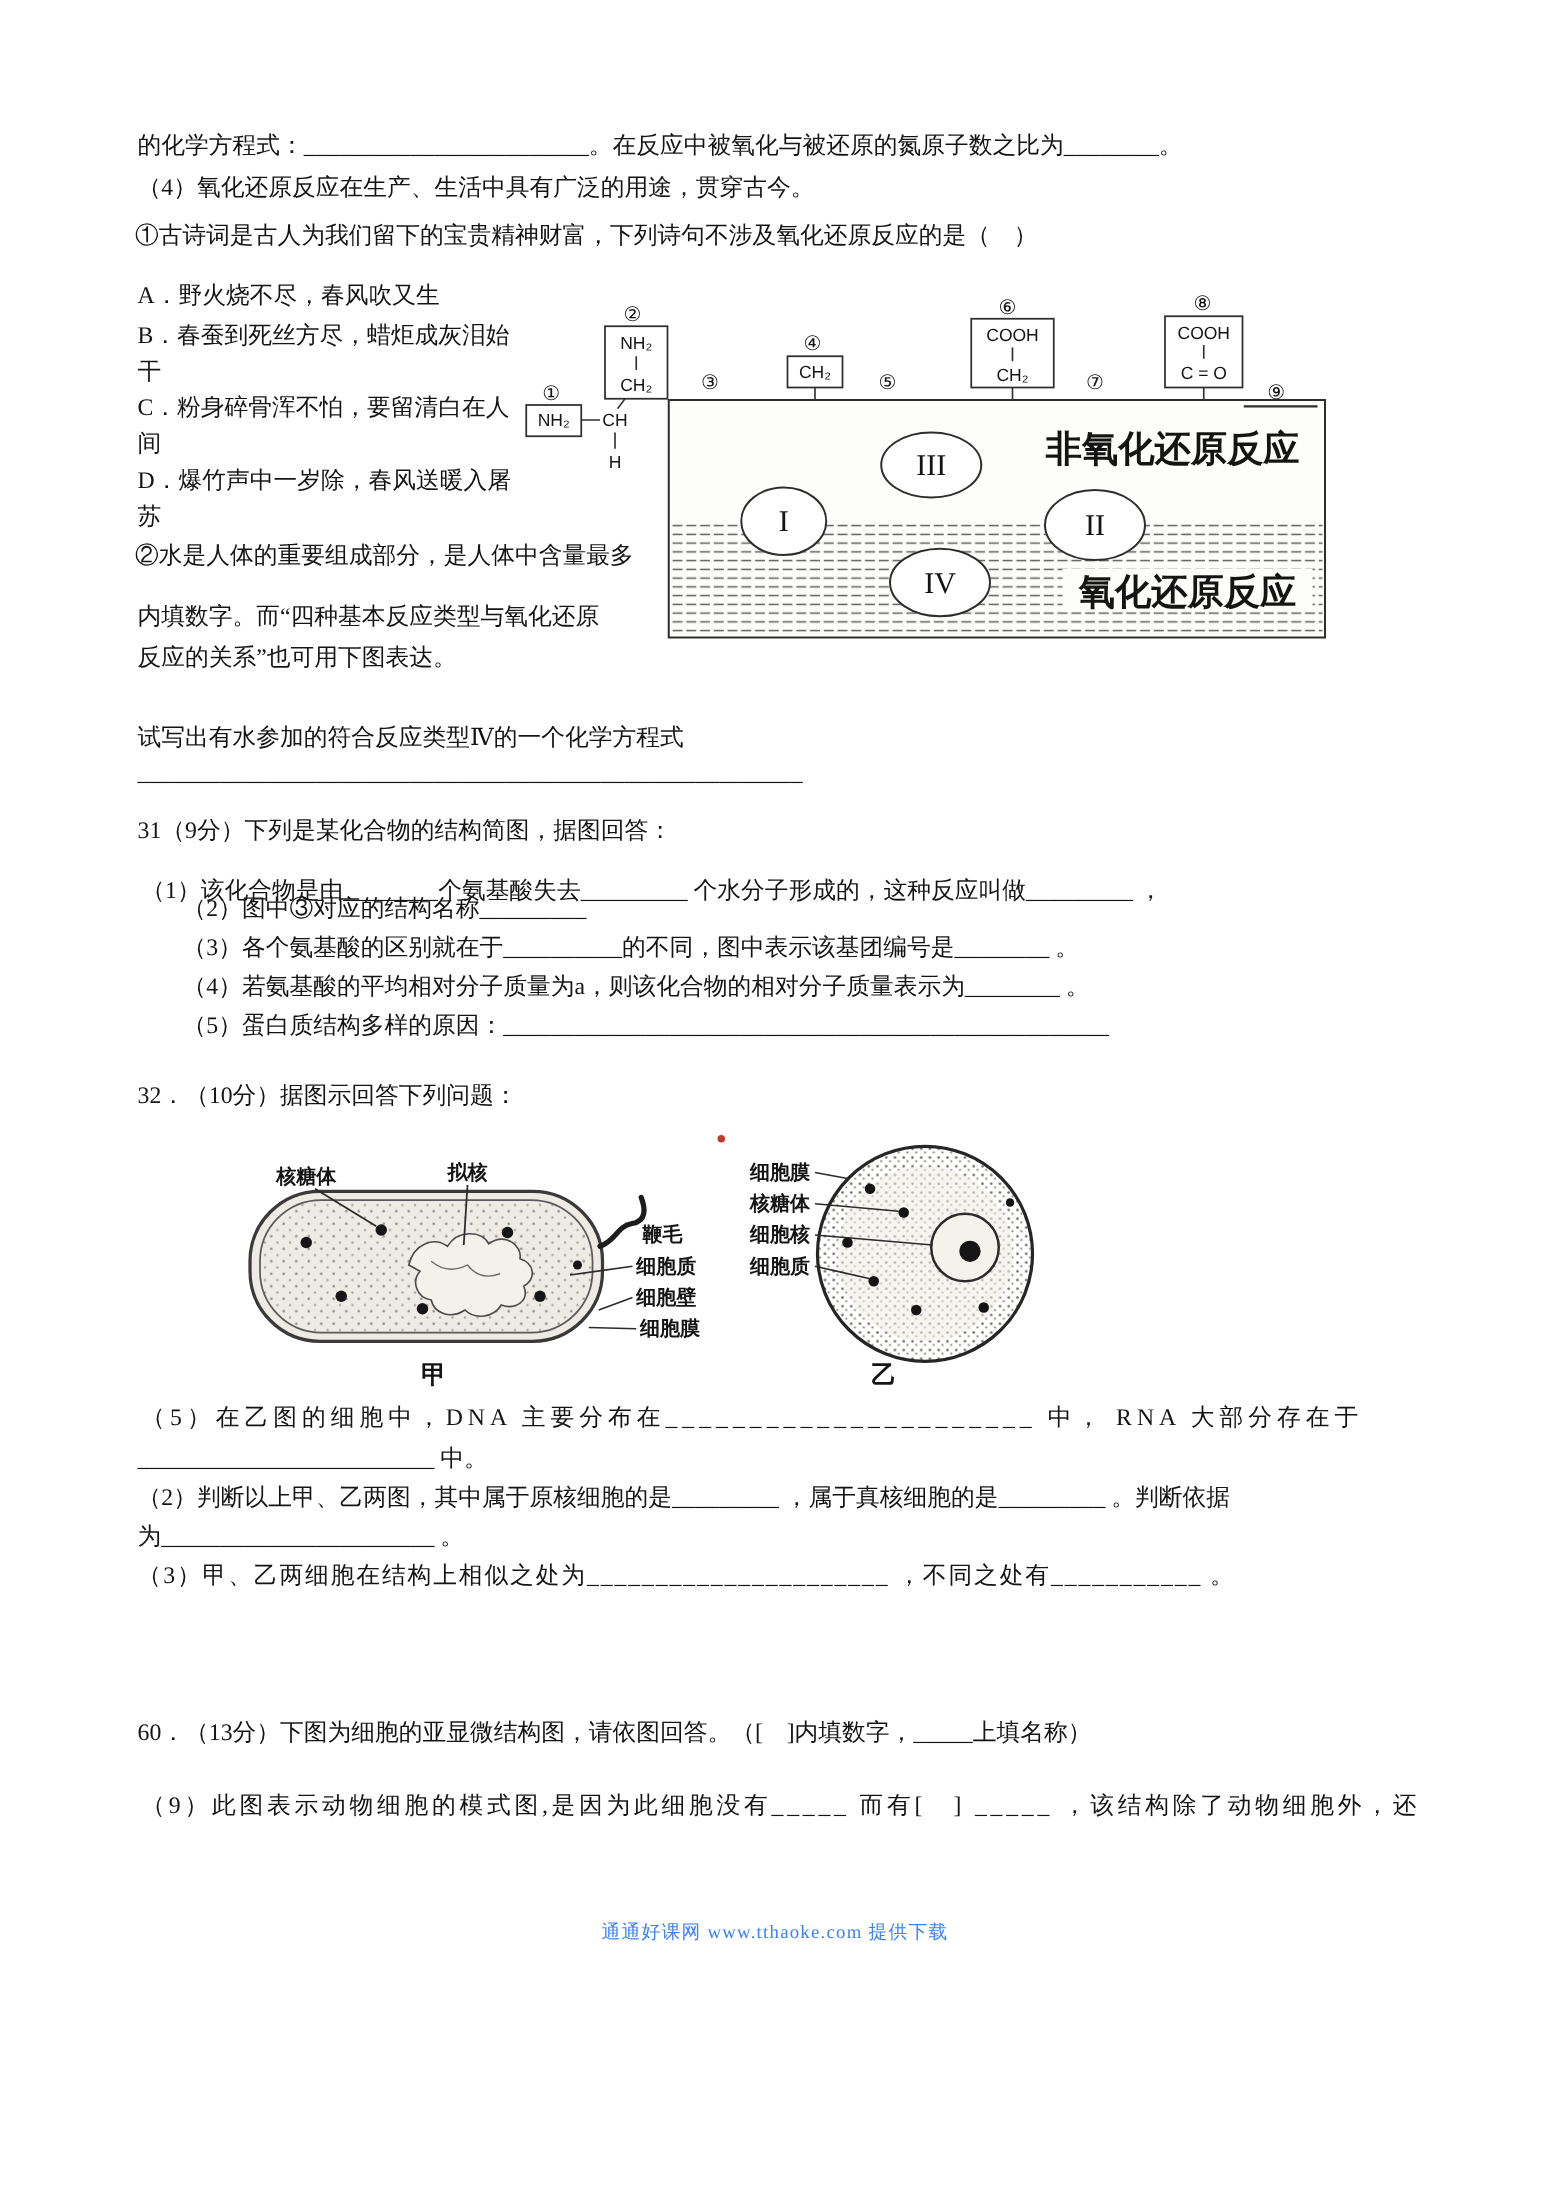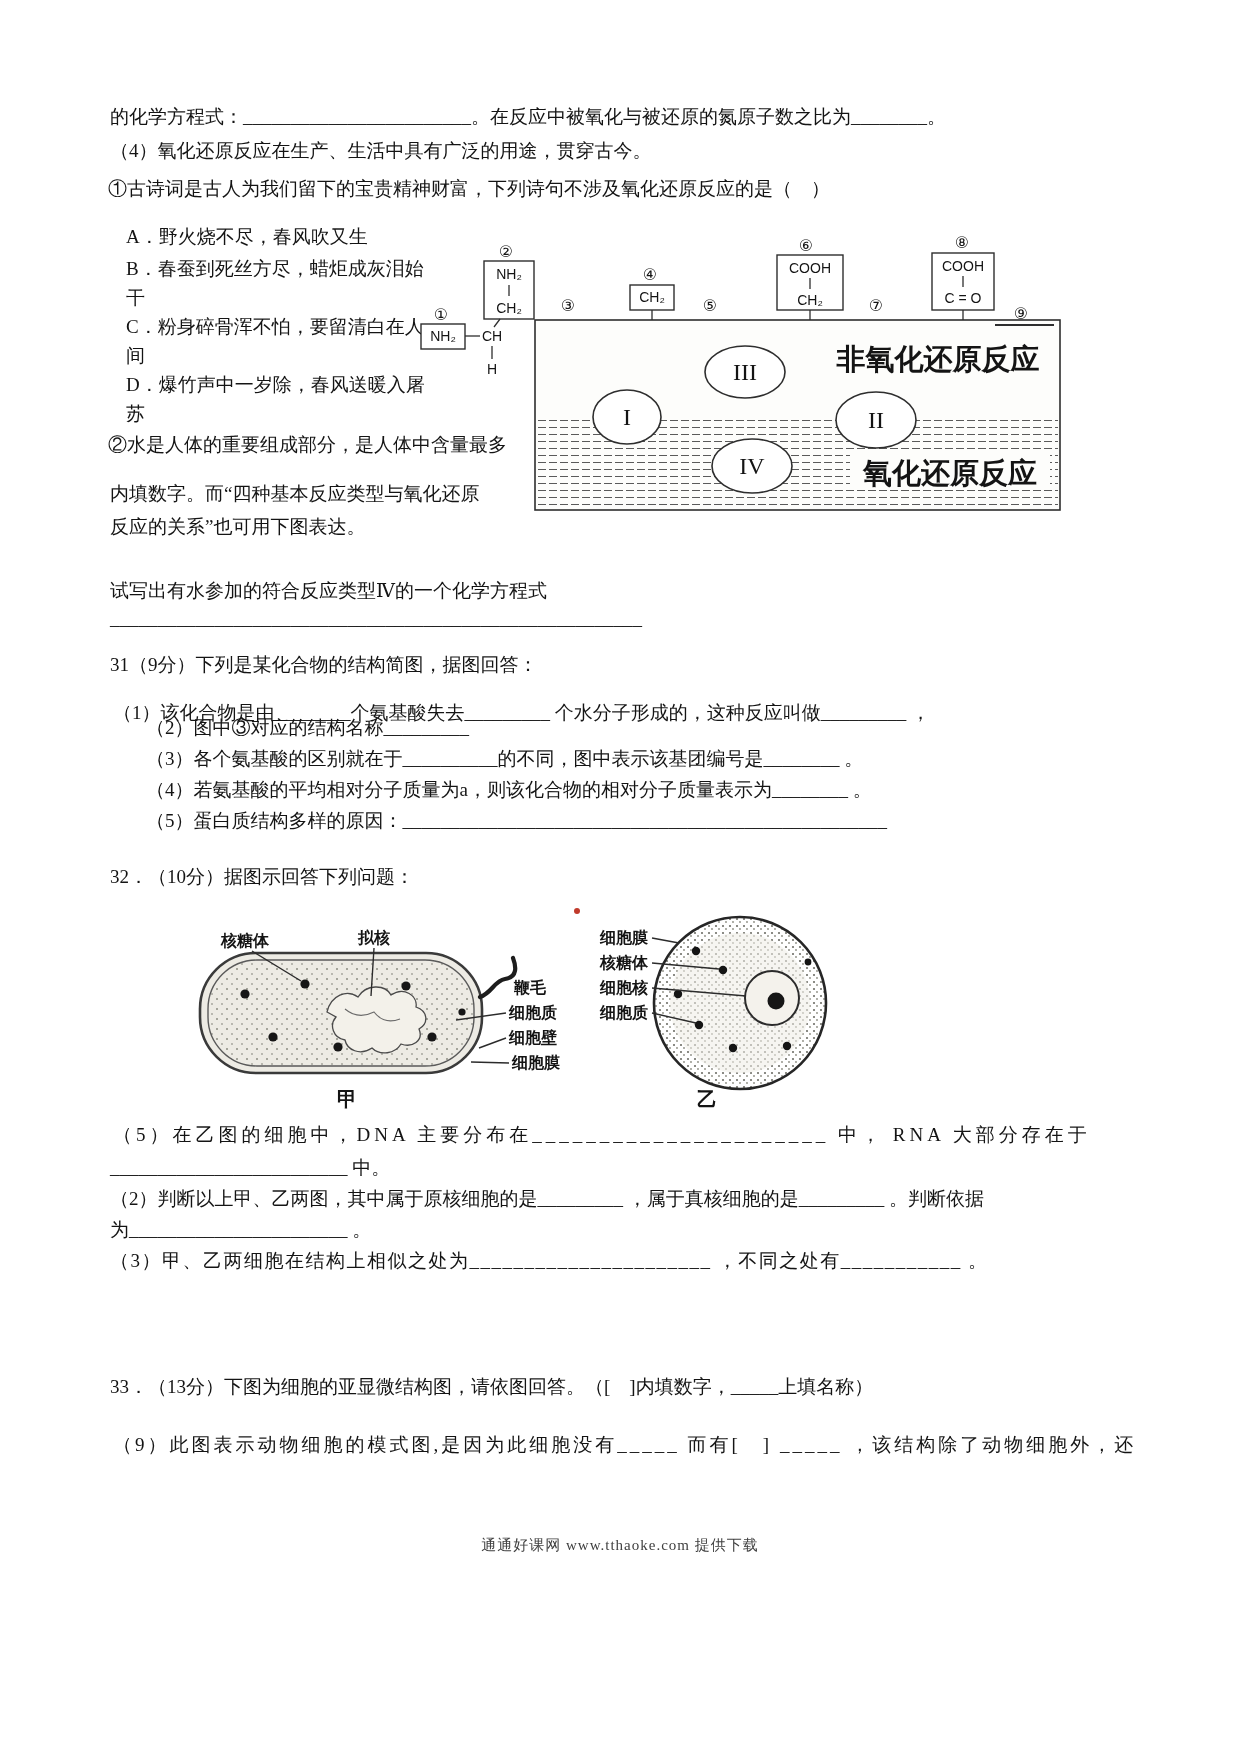--- a/index.html
+++ b/index.html
@@ -1,28 +1,28 @@
 <!DOCTYPE html>
 <html><head>
 <meta charset="utf-8">
 <style>
   html,body{margin:0;padding:0;}
   body{width:1240px;height:1754px;background:#ffffff;font-family:"Liberation Serif","DejaVu Serif",serif;color:#141414;}
   .page{position:relative;width:1240px;height:1754px;background:#ffffff;overflow:hidden;text-decoration:underline;}
   .t{position:absolute;font-size:19px;line-height:33px;white-space:nowrap;}
-  .w{white-space:normal;line-height:29px;margin-left:16px;}
+  .w{white-space:normal;line-height:29px;}
   .abs{position:absolute;}
   svg text{font-family:"Liberation Sans","DejaVu Sans",sans-serif;fill:#141414;}
   text.fx{font-size:14px;}
   text.cnum{font-size:16px;}
   text.region{font-size:29px;font-weight:bold;}
   text.roman{font-family:"Liberation Serif","DejaVu Serif",serif;font-size:24px;}
   text.clabel{font-size:16px;font-weight:bold;}
   text.cap{font-size:20px;font-weight:bold;}
-  .footer{position:absolute;left:0;right:0;top:1536px;text-align:center;font-size:15px;color:#404040;letter-spacing:1px;}
+  .footer{position:absolute;left:0;right:0;top:1536px;text-align:center;font-size:15px;color:#3b82f6;letter-spacing:1px;}
 </style>
 </head>
 <body>
 
 <div class="page">
 
   <div class="t" style="left:110px;top:100px">的化学方程式：________________________。在反应中被氧化与被还原的氮原子数之比为________。</div>
   <div class="t" style="left:110px;top:134px">（4）氧化还原反应在生产、生活中具有广泛的用途，贯穿古今。</div>
   <div class="t" style="left:108px;top:172px">①古诗词是古人为我们留下的宝贵精神财富，下列诗句不涉及氧化还原反应的是（　）</div>
 
@@ -188,17 +188,17 @@
       <text class="cap" x="532" y="210" text-anchor="middle">乙</text>
     </g>
   </svg>
 
   <div class="t" style="left:113px;top:1118px;letter-spacing:4px">（5）在乙图的细胞中，DNA 主要分布在______________________ 中， RNA 大部分存在于</div>
   <div class="t" style="left:110px;top:1151px">_________________________ 中。</div>
   <div class="t" style="left:110px;top:1182px">（2）判断以上甲、乙两图，其中属于原核细胞的是_________ ，属于真核细胞的是_________ 。判断依据</div>
   <div class="t" style="left:110px;top:1213px">为_______________________ 。</div>
   <div class="t" style="left:110px;top:1244px;letter-spacing:1.5px">（3）甲、乙两细胞在结构上相似之处为______________________ ，不同之处有___________ 。</div>
 
-  <div class="t" style="left:110px;top:1370px">33．（13分）下图为细胞的亚显微结构图，请依图回答。（[　]内填数字，_____上填名称）</div>
+  <div class="t" style="left:110px;top:1370px">60．（13分）下图为细胞的亚显微结构图，请依图回答。（[　]内填数字，_____上填名称）</div>
   <div class="t" style="left:113px;top:1428px;letter-spacing:3px">（9）此图表示动物细胞的模式图,是因为此细胞没有_____ 而有[　] _____ ，该结构除了动物细胞外，还</div>
 
   <div class="footer">通通好课网  www.tthaoke.com 提供下载</div>
 </div>
 
 </body></html>

